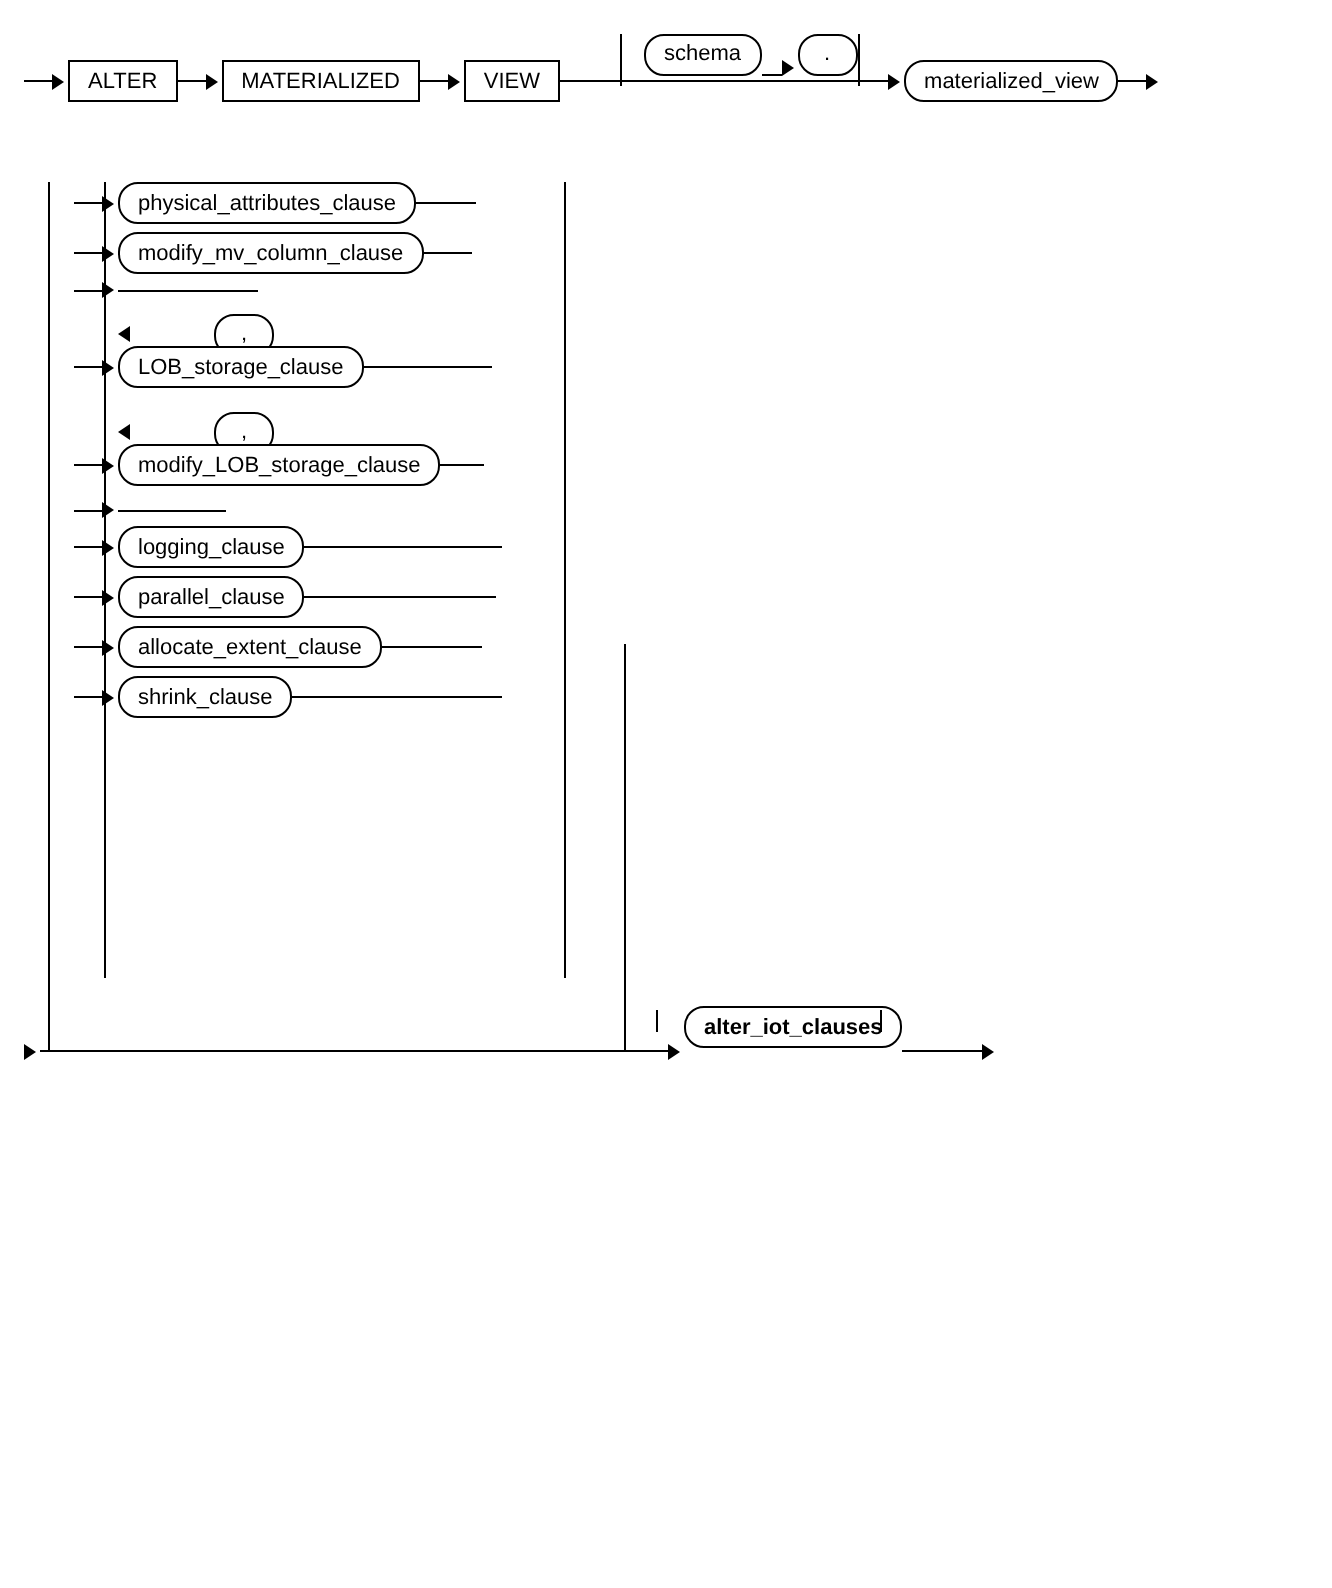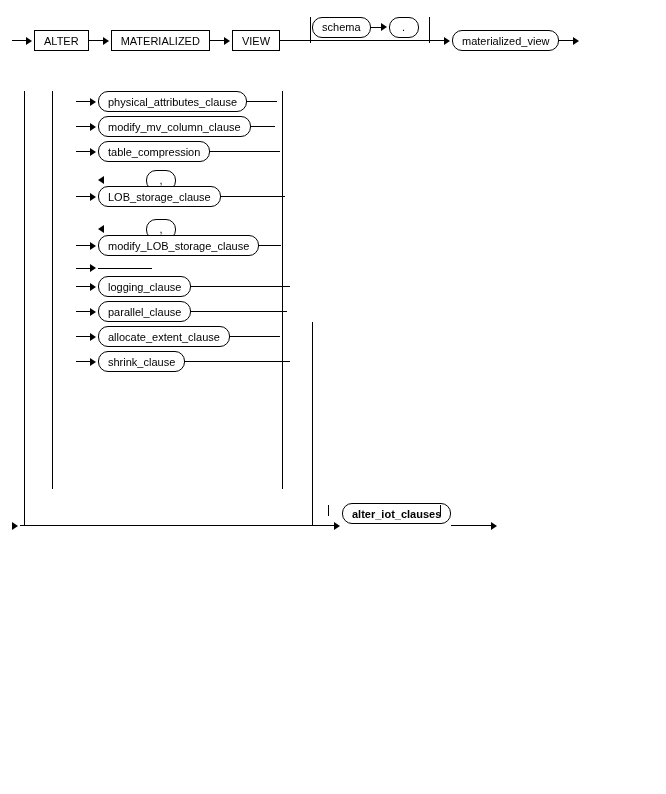--- a/index.html
+++ b/index.html
@@ -90,21 +90,21 @@
   <div class="token keyword">ALTER</div>
   <div class="rail-s"></div>
     <div class="arrow"></div>
   <div class="token keyword">MATERIALIZED</div>
   <div class="rail-s"></div>
     <div class="arrow"></div>
   <div class="token keyword">VIEW</div>
   <div class="rail-s" style="width:30px;"></div>
 
   <div style="position:relative; width:120px; height:1px; border-top:1px solid #000;">
-    <div style="position:absolute; left:2px; top:-24px; display:flex; align-items:center;">
+    <div style="position:absolute; left:12px; top:-24px; display:flex; align-items:flex-end;">
       <div class="token nonterm">schema</div>
       <div class="rail-s" style="width:10px;"></div>
         <div class="arrow"></div>
       <div class="token punct">.</div>
     </div>
     <div style="position:absolute; left:0; top:-24px; bottom:-1px; width:1px; background:#000;"></div>
     <div style="position:absolute; right:0; top:-24px; bottom:-1px; width:1px; background:#000;"></div>
   </div>
   <div class="rail-s"></div>
     <div class="arrow"></div>
@@ -114,37 +114,36 @@
 </div>
 
 <div class="section" style="position:relative;">
 
   <div class="vbar" style="left:12px; top:0; height:435px;"></div>
   <div class="vbar" style="left:40px; top:0; height:398px;"></div>
 
   <div class="vbar" style="left:270px; top:0; height:398px;"></div>
   <div class="vbar" style="left:300px; top:231px; height:204px;"></div>
 
-  <div style="margin-left:40px;padding-left:24px;">
+  <div style="margin-left:25px;">
     <div class="row">
       <div class="rail-s"></div>
         <div class="arrow"></div>
       <div class="token nonterm">physical_attributes_clause</div>
       <div class="conn" style="width:30px;"></div>
     </div>
     <div class="row">
       <div class="rail-s"></div>
         <div class="arrow"></div>
       <div class="token nonterm">modify_mv_column_clause</div>
       <div class="conn" style="width:24px;"></div>
     </div>
     <div class="row">
       <div class="rail-s"></div>
         <div class="arrow"></div>
-      <div class="token nonterm">table_compression</div>
       <div class="conn" style="width:70px;"></div>
     </div>
 
     <div class="group">
       <div class="loop-sep" style="display:flex;align-items:center;">
         <div style="width:30px;"></div>
         <div style="position:relative;">
           <div class="token punct">,</div>
           <div class="arrow-left" style="position:absolute;left:-10px;top:6px;"></div>
         </div>

